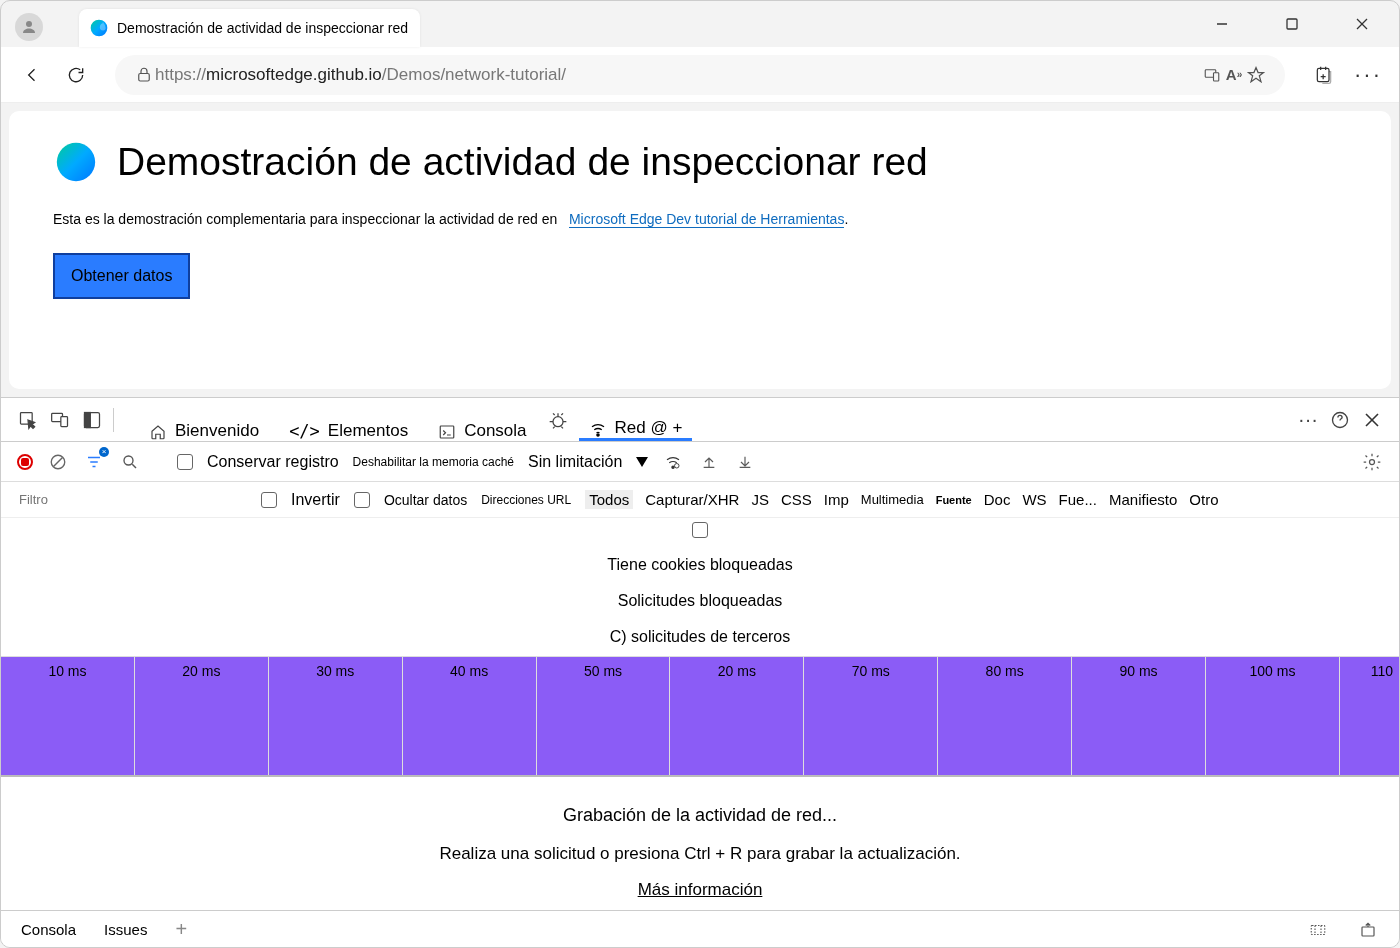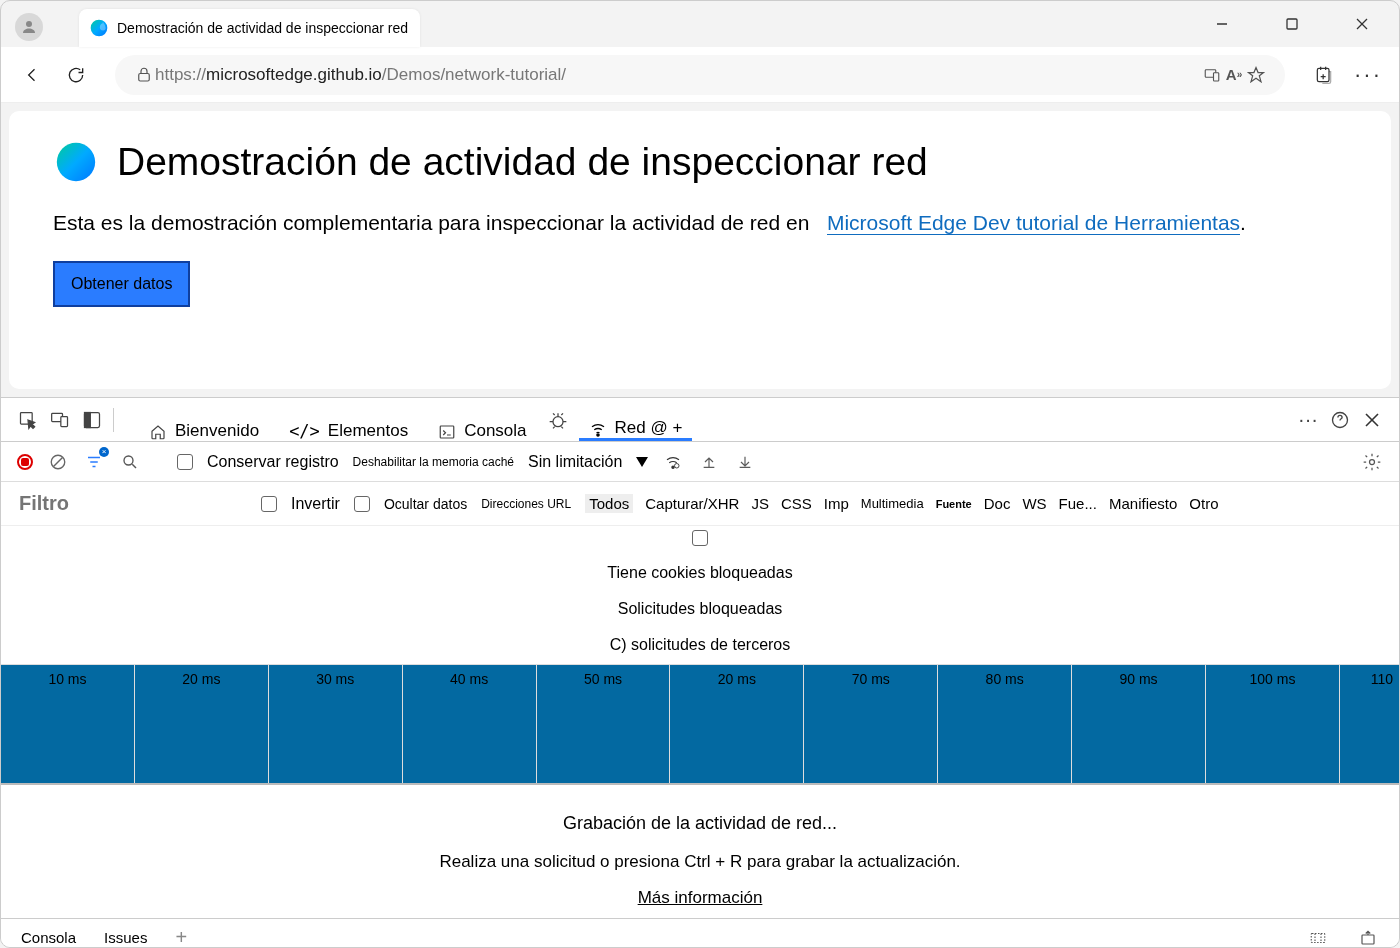--- a/index.html
+++ b/index.html
@@ -15,21 +15,21 @@
 
 .toolbar { height: 56px; background: #fff; display: flex; align-items: center; padding: 0 20px; gap: 22px; border-bottom: 1px solid #eee; }
 .tool-ic { width: 22px; height: 22px; color: #333; display: flex; align-items: center; justify-content: center; cursor: pointer; }
 .addr { flex: 1; background: #f7f7f7; border-radius: 22px; height: 40px; display: flex; align-items: center; padding: 0 18px; gap: 0; margin: 0 6px; }
 .addr-url { flex: 1; font-size: 17px; color: #222; }
 .addr-url .gray { color: #777; }
 
 .page { background: #fff; margin: 8px; border-radius: 10px; padding: 28px 44px 34px; min-height: 278px; }
 .page-head { display: flex; align-items: center; gap: 18px; margin-bottom: 26px; }
 .page-title { font-size: 39px; font-weight: 400; }
-.page-text { font-size: 21px; margin-bottom: 26px; }
+.page-text { font-size: 14px; margin-bottom: 26px; }
 .page-text .link { color: #0f6cbf; border-bottom: 1px solid #0f6cbf; }
 .btn-blue { background: #2a7cff; border: 2px solid #0f3f9f; padding: 12px 16px; font-size: 16px; cursor: pointer; }
 
 .devtools { background: #fff; border-top: 1px solid #ccc; }
 
 .dt-tabs { height: 44px; display: flex; align-items: center; padding: 0 16px; border-bottom: 1px solid #ccc; font-size: 17px; gap: 10px; }
 .dt-ic { width: 22px; height: 22px; color: #444; display: flex; align-items: center; justify-content: center; cursor: pointer; }
 .dt-tab { display: flex; align-items: flex-end; gap: 8px; padding: 0 10px; height: 100%; cursor: pointer; }
 .dt-tab.active { border-bottom: 3px solid #2a7cff; color: #000; }
 .spacer { flex: 1; }
@@ -41,21 +41,21 @@
 .small { font-size: 12px; }
 .tri { width: 0; height: 0; border-left: 6px solid transparent; border-right: 6px solid transparent; border-top: 10px solid #000; }
 
 .filter-row { display: flex; align-items: center; padding: 6px 16px; gap: 14px; font-size: 16px; border-bottom: 1px solid #eee; flex-wrap: wrap; }
 .filter-row .input { width: 230px; padding: 4px 2px; }
 .types { display: flex; gap: 12px; font-size: 15px; align-items: center; flex-wrap: wrap; }
 .type { cursor: pointer; }
 
 .filter-row2 { display: flex; align-items: center; padding: 4px 16px 10px; gap: 18px; font-size: 16px; border-bottom: 1px solid #ddd; flex-direction: column; }
 
-.timeline { height: 120px; border-bottom: 2px solid #bbb; display: flex; position: relative; background: #0369a1; }
+.timeline { height: 120px; border-bottom: 2px solid #bbb; display: flex; position: relative; background: #8b5cf6; }
 .tick { flex: 1; border-left: 1px solid #ddd; padding-top: 6px; text-align: center; font-size: 14px; }
 .tick:first-child { border-left: none; }
 
 .recording { text-align: center; padding: 28px 0 10px; font-size: 17px; }
 .recording .title { font-size: 18px; margin-bottom: 18px; }
 .recording .more { text-decoration: underline; margin-top: 16px; display: inline-block; cursor: pointer; }
 
 .bottom { height: 38px; border-top: 1px solid #ccc; display: flex; align-items: center; padding: 0 20px; gap: 28px; font-size: 15px; }
 
 svg { display: block; }
@@ -287,21 +287,21 @@
     <span class="spacer"></span>
     <span class="dt-ic">
         <svg width="20" height="20" viewBox="0 0 24 24" fill="none" stroke="#555" stroke-width="1.5">
           <circle cx="12" cy="12" r="3"></circle>
           <path d="M12 2v3M12 19v3M4.2 4.2l2 2M17.8 17.8l2 2M2 12h3M19 12h3M4.2 19.8l2-2M17.8 6.2l2-2"></path>
         </svg>
       </span>
   </div>
 
   <div class="filter-row">
-    <input class="input" style="border: none; outline: none; font-size: 20px; font-weight: bold;" placeholder="Filtro">
+    <input class="input" style="border: none; outline: none; font-size: 13px;" placeholder="Filtro">
     <span class="chk"></span>
     <span>Invertir</span>
     <span class="chk"></span>
     <span style="font-size:14px;">Ocultar datos</span>
     <span class="small">Direcciones URL</span>
     <div class="types">
       <span class="type" style="background:#eee;padding:1px 4px;">Todos</span>
       <span class="type">Capturar/XHR</span>
       <span class="type">JS</span>
       <span class="type">CSS</span>

